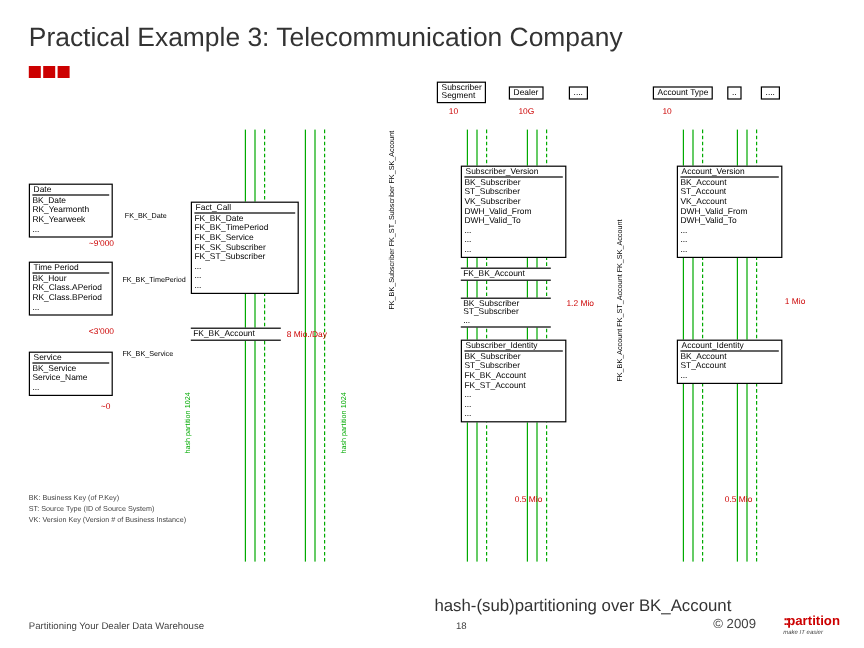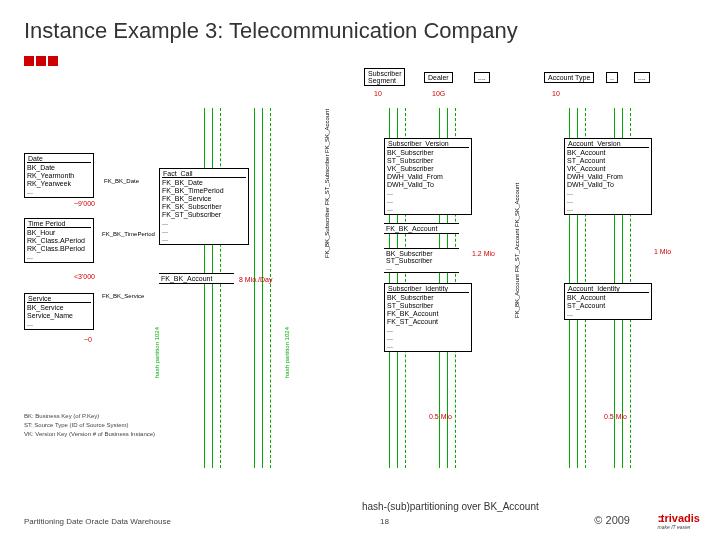--- a/index.html
+++ b/index.html
@@ -13,32 +13,32 @@
   .entity .fields { line-height: 8px; white-space: pre; }
   .entity-box { position: absolute; border: 1px solid #000; background: #fff; font-size: 7px; padding: 1px 3px; }
   .vstripe { position: absolute; width: 0; border-left: 1px dashed #0a0; }
   .vstripe-solid { position: absolute; width: 0; border-left: 1px solid #0a0; }
   .count { position: absolute; color: #c00; font-size: 7px; }
   .rel-label { position: absolute; color: #000; font-size: 6px; }
   .fk-row { position: absolute; font-size: 7px; border-top: 1px solid #000; border-bottom: 1px solid #000; padding: 1px 2px; background: #fff; }
   .rot-text { position: absolute; font-size: 6px; transform: rotate(-90deg); transform-origin: left top; color: #0a0; white-space: nowrap; }
   .rot-text-k { position: absolute; font-size: 6px; transform: rotate(-90deg); transform-origin: left top; color: #000; white-space: nowrap; }
   .footer-left { position: absolute; left: 24px; bottom: 14px; font-size: 8px; color: #444; }
-  .footer-caption { position: absolute; left: 362px; bottom: 28px; font-size: 10px; color: #333; text-align: center; }
+  .footer-caption { position: absolute; left: 362px; bottom: 28px; font-size: 14px; color: #333; text-align: center; }
   .footer-page { position: absolute; left: 380px; bottom: 14px; font-size: 8px; color: #444; }
   .footer-copy { position: absolute; right: 90px; bottom: 14px; font-size: 11px; color: #444; }
   .logo { position: absolute; right: 20px; bottom: 10px; font-size: 11px; color: #c00; font-weight: bold; }
   .logo .dots { color: #c00; letter-spacing: -2px; }
   .logo .tag { display:block; font-size:5px; color:#444; font-weight:400; font-style:italic; letter-spacing:0; }
   .legend { position: absolute; font-size: 6px; color: #444; }
 </style>
 </head>
 <body>
 
-<div class="slide-title">Instance Example 3: Telecommunication Company</div>
+<div class="slide-title">Practical Example 3: Telecommunication Company</div>
 <div class="red-squares">
   <span class="red-sq"></span><span class="red-sq"></span><span class="red-sq"></span>
 </div>
 
 <div class="diagram">
 
   <div class="vstripe-solid" style="left:180px; top:40px; height:360px;"></div>
   <div class="vstripe-solid" style="left:188px; top:40px; height:360px;"></div>
   <div class="vstripe" style="left:196px; top:40px; height:360px;"></div>
   <div class="vstripe-solid" style="left:230px; top:40px; height:360px;"></div>
@@ -172,19 +172,19 @@
   </div>
   <div class="count" style="left:580px; top:345px;">0.5 Mio</div>
 
   <div class="legend" style="left:0px; top:345px;">BK: Business Key (of P.Key)</div>
   <div class="legend" style="left:0px; top:354px;">ST: Source Type (ID of Source System)</div>
   <div class="legend" style="left:0px; top:363px;">VK: Version Key (Version # of Business Instance)</div>
 
 </div>
 
 <div class="footer-caption">hash-(sub)partitioning over BK_Account</div>
-<div class="footer-left">Partitioning Date Oracle Data Warehouse</div>
+<div class="footer-left">Partitioning Your Dealer Data Warehouse</div>
 <div class="footer-page">18</div>
 <div class="footer-copy">© 2009</div>
 <div class="logo">
-  <span class="dots">::</span><span>trivadis</span>
+  <span class="dots">::</span><span>partition</span>
   <span class="tag">make IT easier</span>
 </div>
 
 </body></html>

